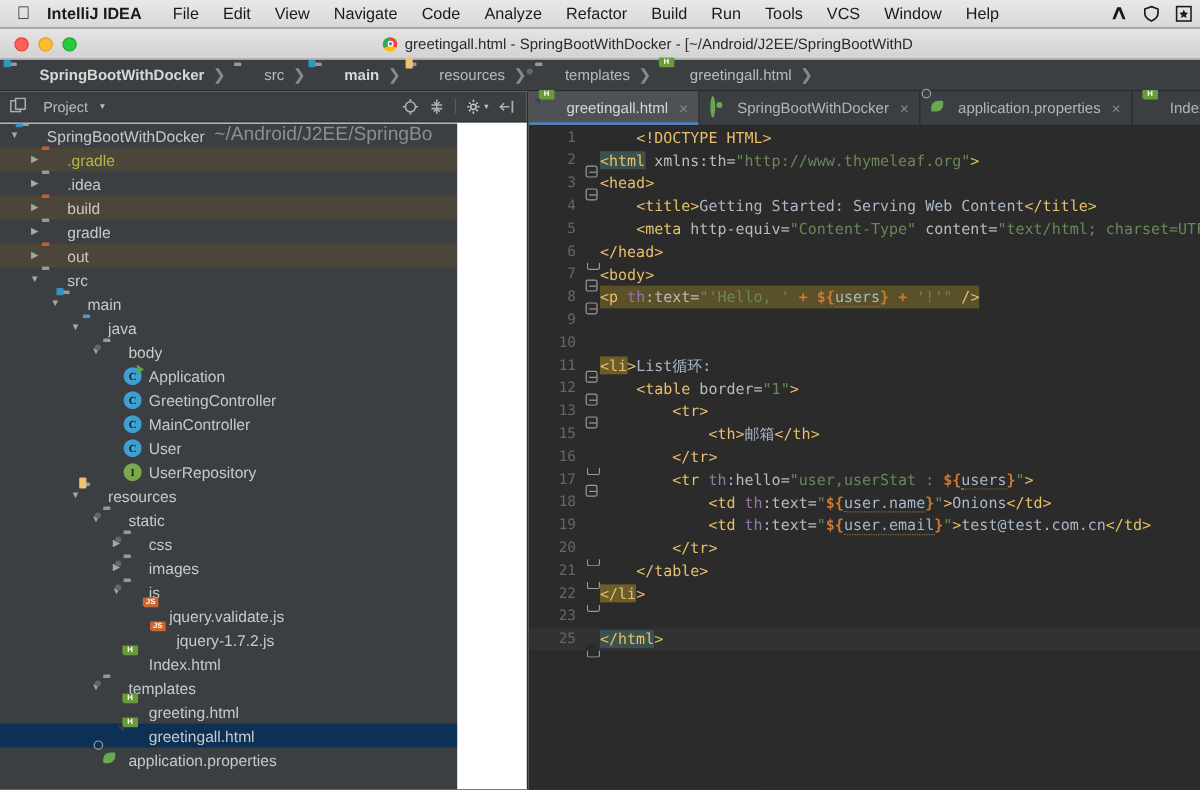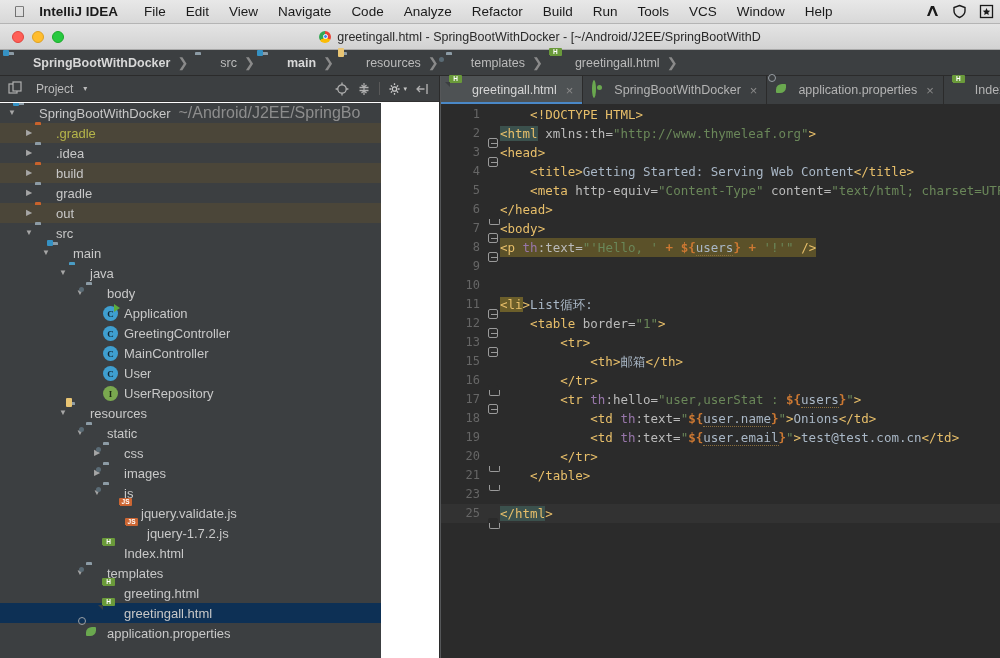--- a/index.html
+++ b/index.html
@@ -691,20 +691,28 @@
         </div>
         <div class="code-line">
           <span class="gutter">21</span>
           <span class="foldcol">
             <span class="vline"></span>
             <span class="fmark end"></span>
           </span>
           <span class="ctext"><span class="s-txt">    </span><span class="s-tag">&lt;/table</span><span class="s-tag">&gt;</span></span>
         </div>
         <div class="code-line">
+          <span class="gutter">22</span>
+          <span class="foldcol">
+            <span class="vline"></span>
+            <span class="fmark end"></span>
+          </span>
+          <span class="ctext"><span class="s-lihl">&lt;/li</span><span class="s-tag">&gt;</span></span>
+        </div>
+        <div class="code-line">
           <span class="gutter">23</span>
           <span class="foldcol">
             <span class="vline"></span>
           </span>
           <span class="ctext"></span>
         </div>
         <div class="code-line cursor">
           <span class="gutter">25</span>
           <span class="foldcol">
             <span class="vline"></span>

